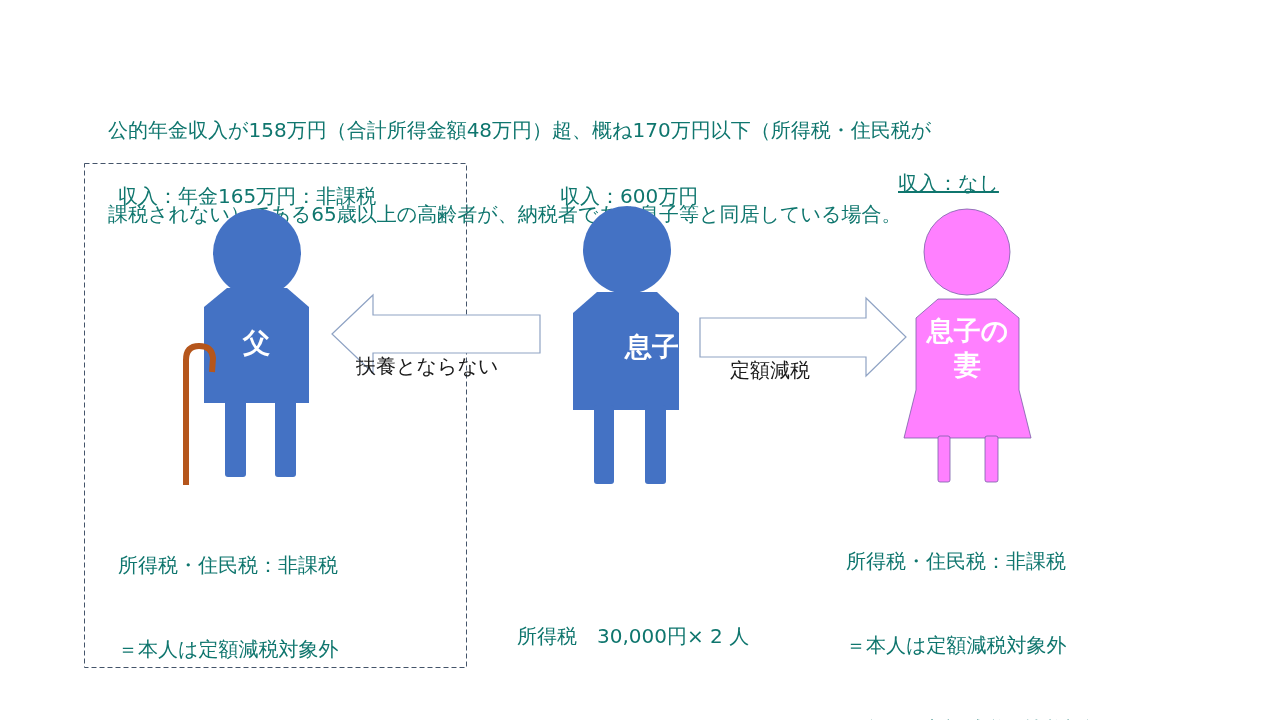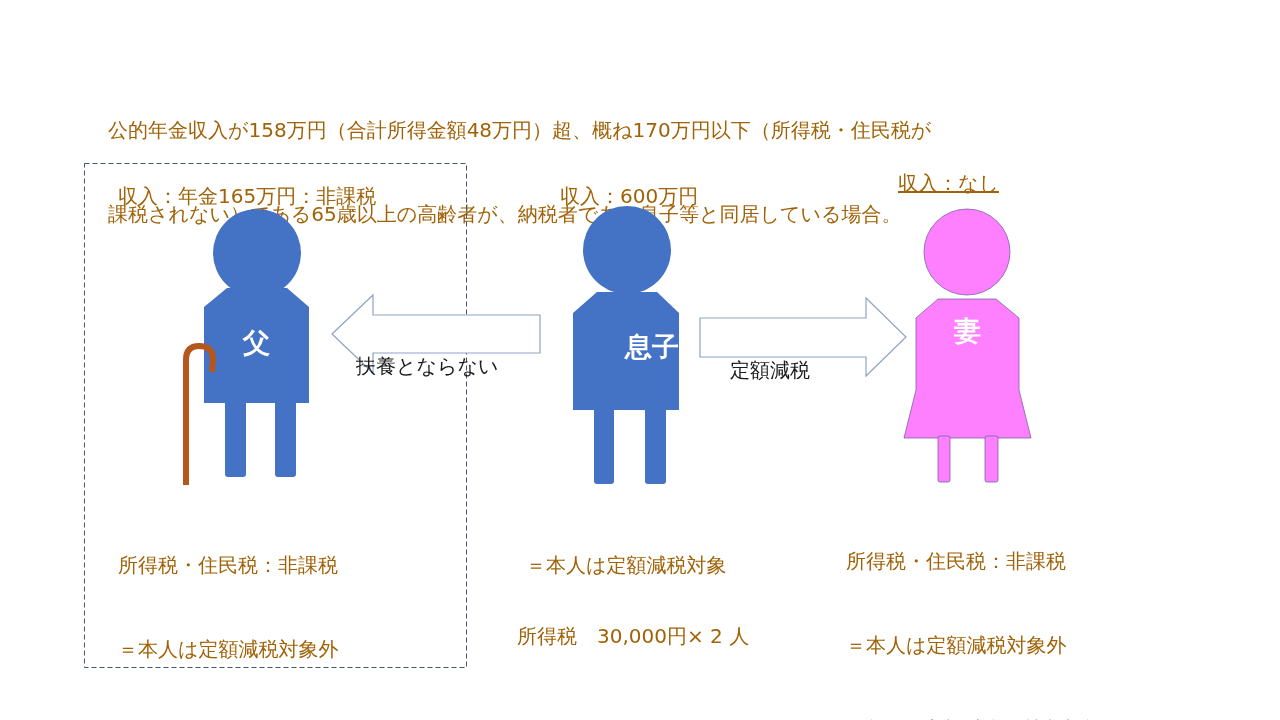--- a/index.html
+++ b/index.html
@@ -1,18 +1,18 @@
 <!DOCTYPE html>
 <html><head>
 <meta charset="utf-8">
 <style>
   html, body { margin:0; padding:0; background:#ffffff; }
   body { width:1280px; height:720px; position:relative; overflow:hidden;
          font-family:"DejaVu Sans", "Liberation Sans", sans-serif; color:#222; }
-  .txt { position:absolute; white-space:pre; font-size:20px; line-height:25px; color:#a16207; }
+  .txt { position:absolute; white-space:pre; font-size:20px; line-height:25px; color:#0f766e; }
   .intro { left:108px; top:60px; font-size:20px; line-height:28px; }
   svg.canvas { position:absolute; left:0; top:0; }
   .fig-label { position:absolute; color:#ffffff; font-weight:bold; font-size:27px; text-align:center; line-height:34px; }
   .arrow-label { position:absolute; font-size:20px; color:#1a1a1a; white-space:pre;margin-top:33px; }
 </style>
 </head>
 <body>
 
 <div class="txt intro">
   <div>公的年金収入が158万円（合計所得金額48万円）超、概ね170万円以下（所得税・住民税が</div>
@@ -59,29 +59,29 @@
   <div>⇒息子の定額減税の扶養親族</div>
   
 </div>
 
 <div class="arrow-label" style="left:356px; top:320px;">扶養とならない</div>
 <div class="arrow-label" style="left:730px; top:324px;">定額減税</div>
 
 <div class="txt" style="left:560px; top:184px;">収入：600万円</div>
 <div class="fig-label" style="left:573px; top:330px; width:106px;text-align:right;">息子</div>
 <div class="txt" style="left:526px; top:495px; line-height:28px;">
-  <div>＝本人は定額減税対象</div>
 </div>
 <div class="txt" style="left:517px; top:566px; line-height:28px;">
   <div>所得税　30,000円× 2 人</div>
   
   
 </div>
 
 <div class="txt" style="left:898px; top:171px;text-decoration:underline;">収入：なし</div>
 <div class="fig-label" style="left:904px; top:314px; width:127px;">
+  <div>息子の</div>
   <div>妻</div>
 </div>
 <div class="txt" style="left:846px; top:491px; line-height:28px;">
   <div>所得税・住民税：非課税</div>
   <div>＝本人は定額減税対象外</div>
   <div>⇒息子の定額減税の扶養親族</div>
 </div>
 
 </body></html>

